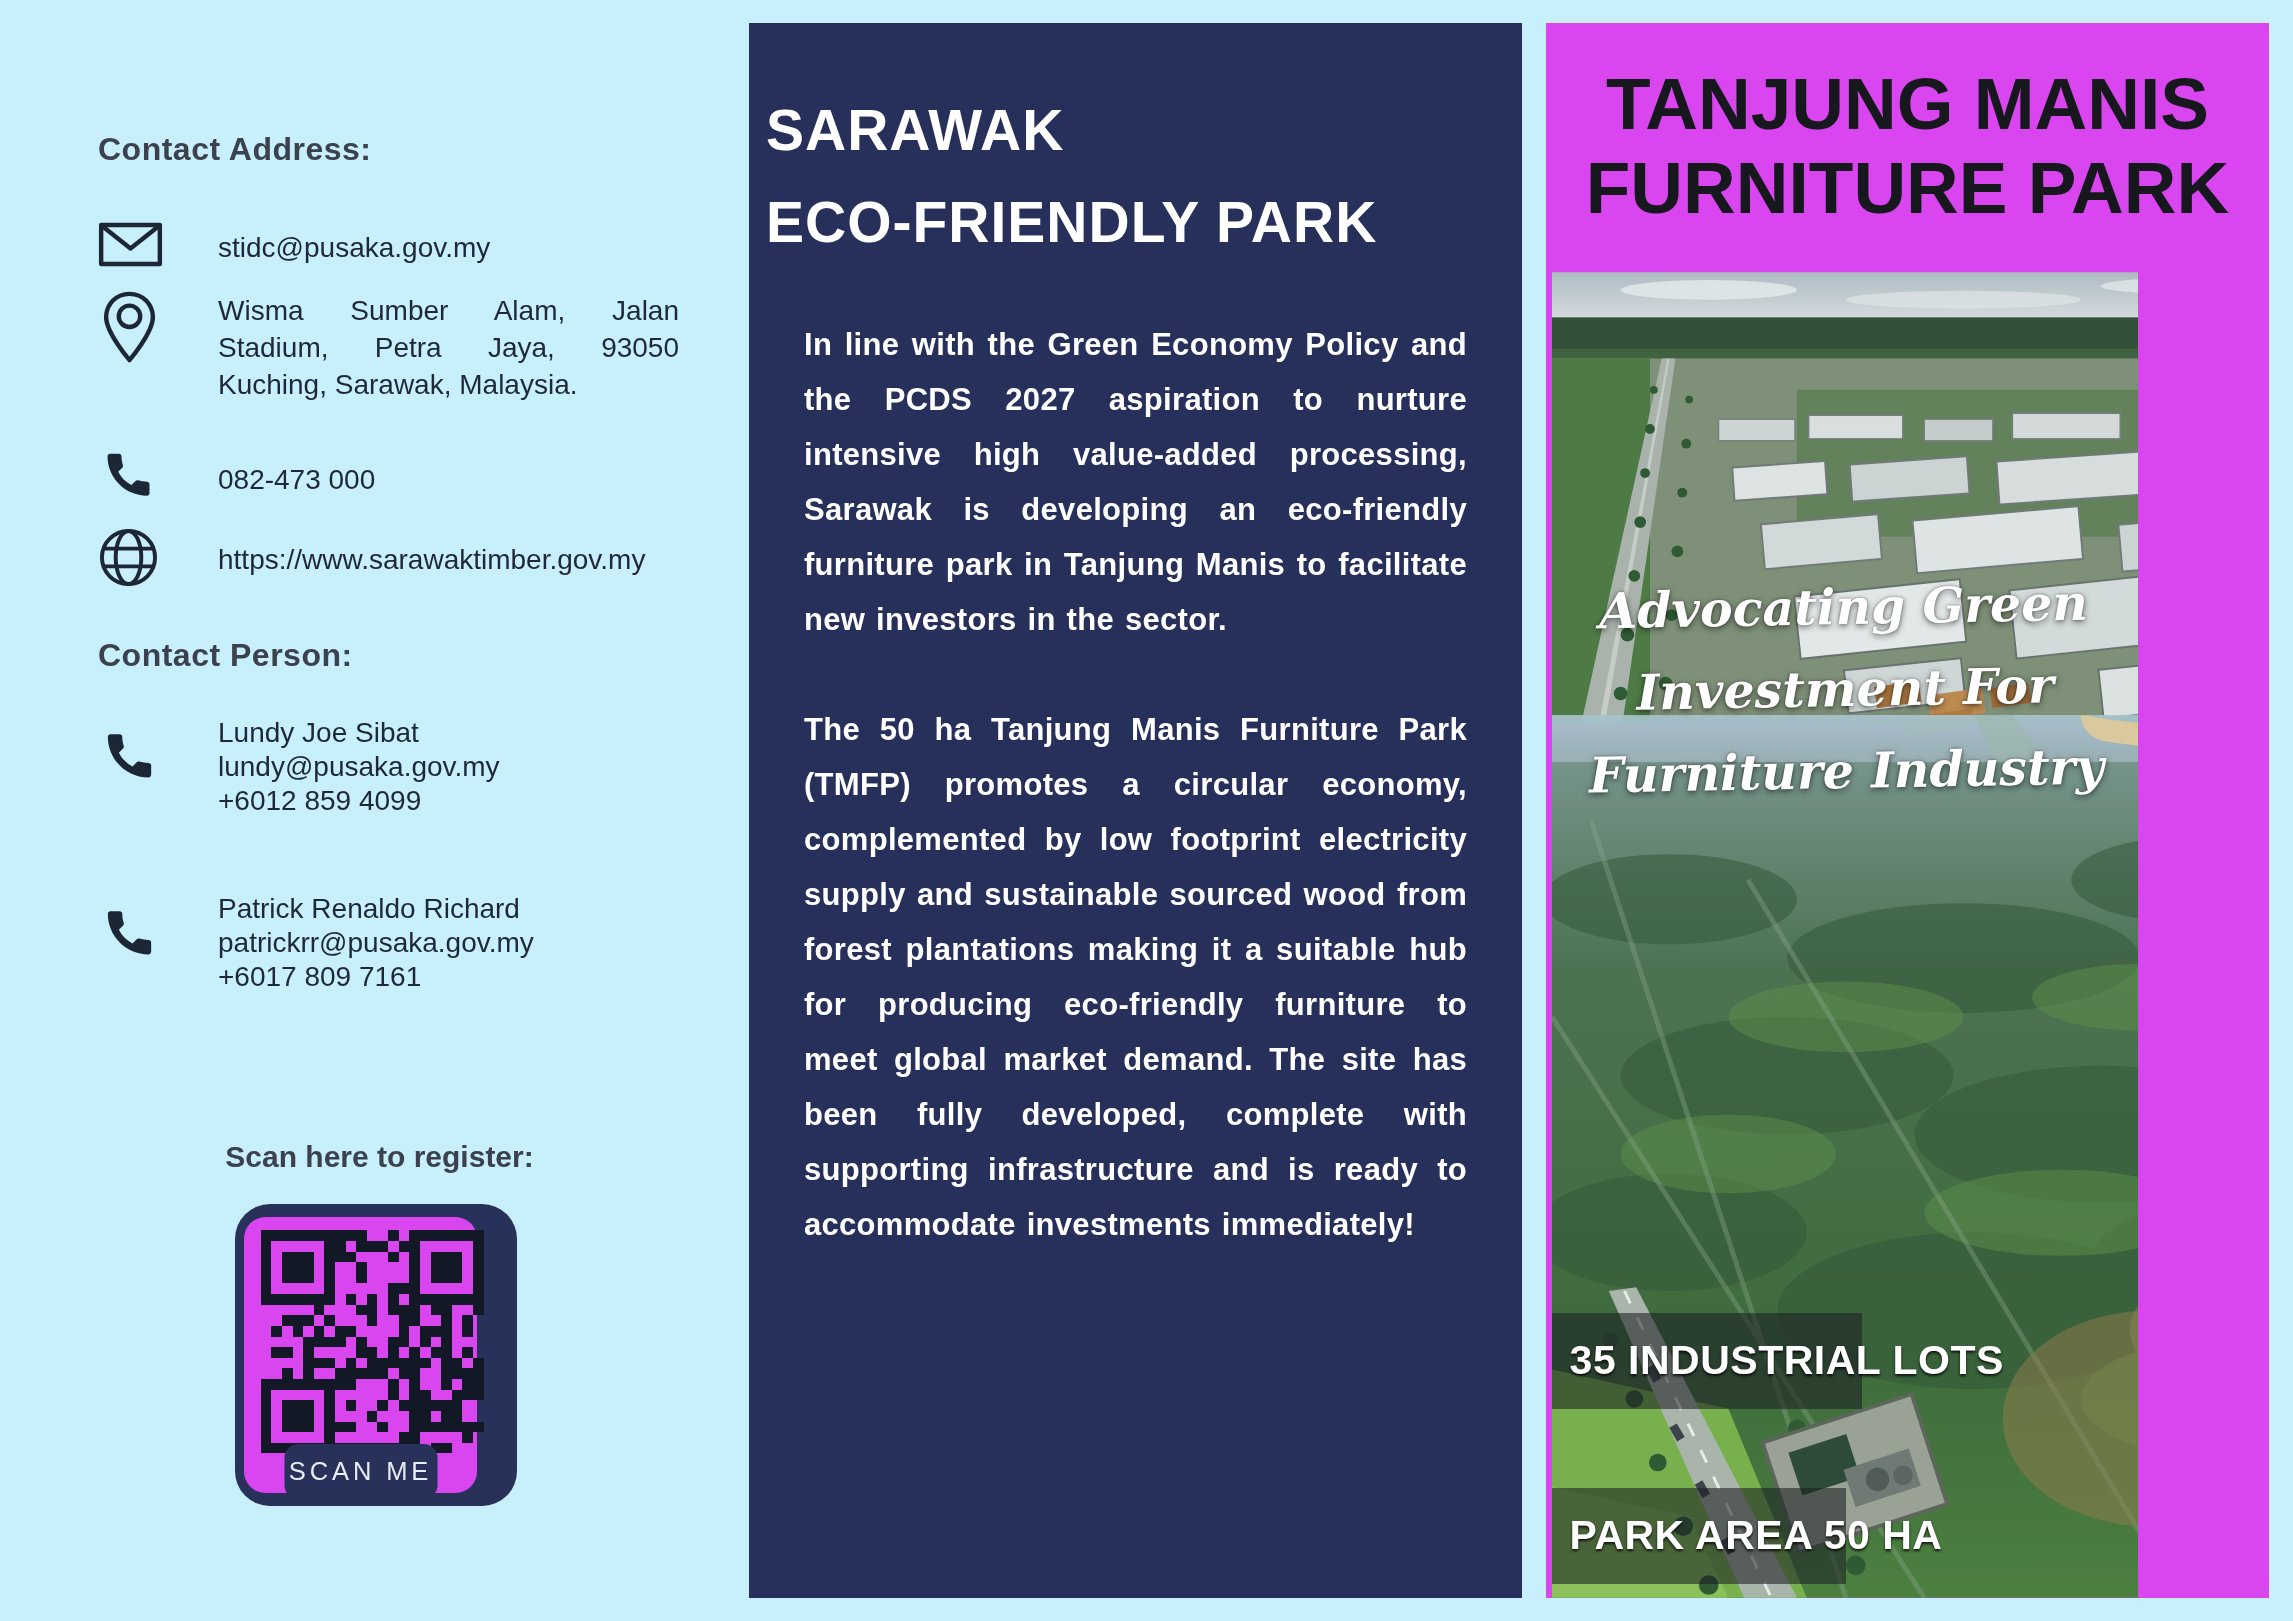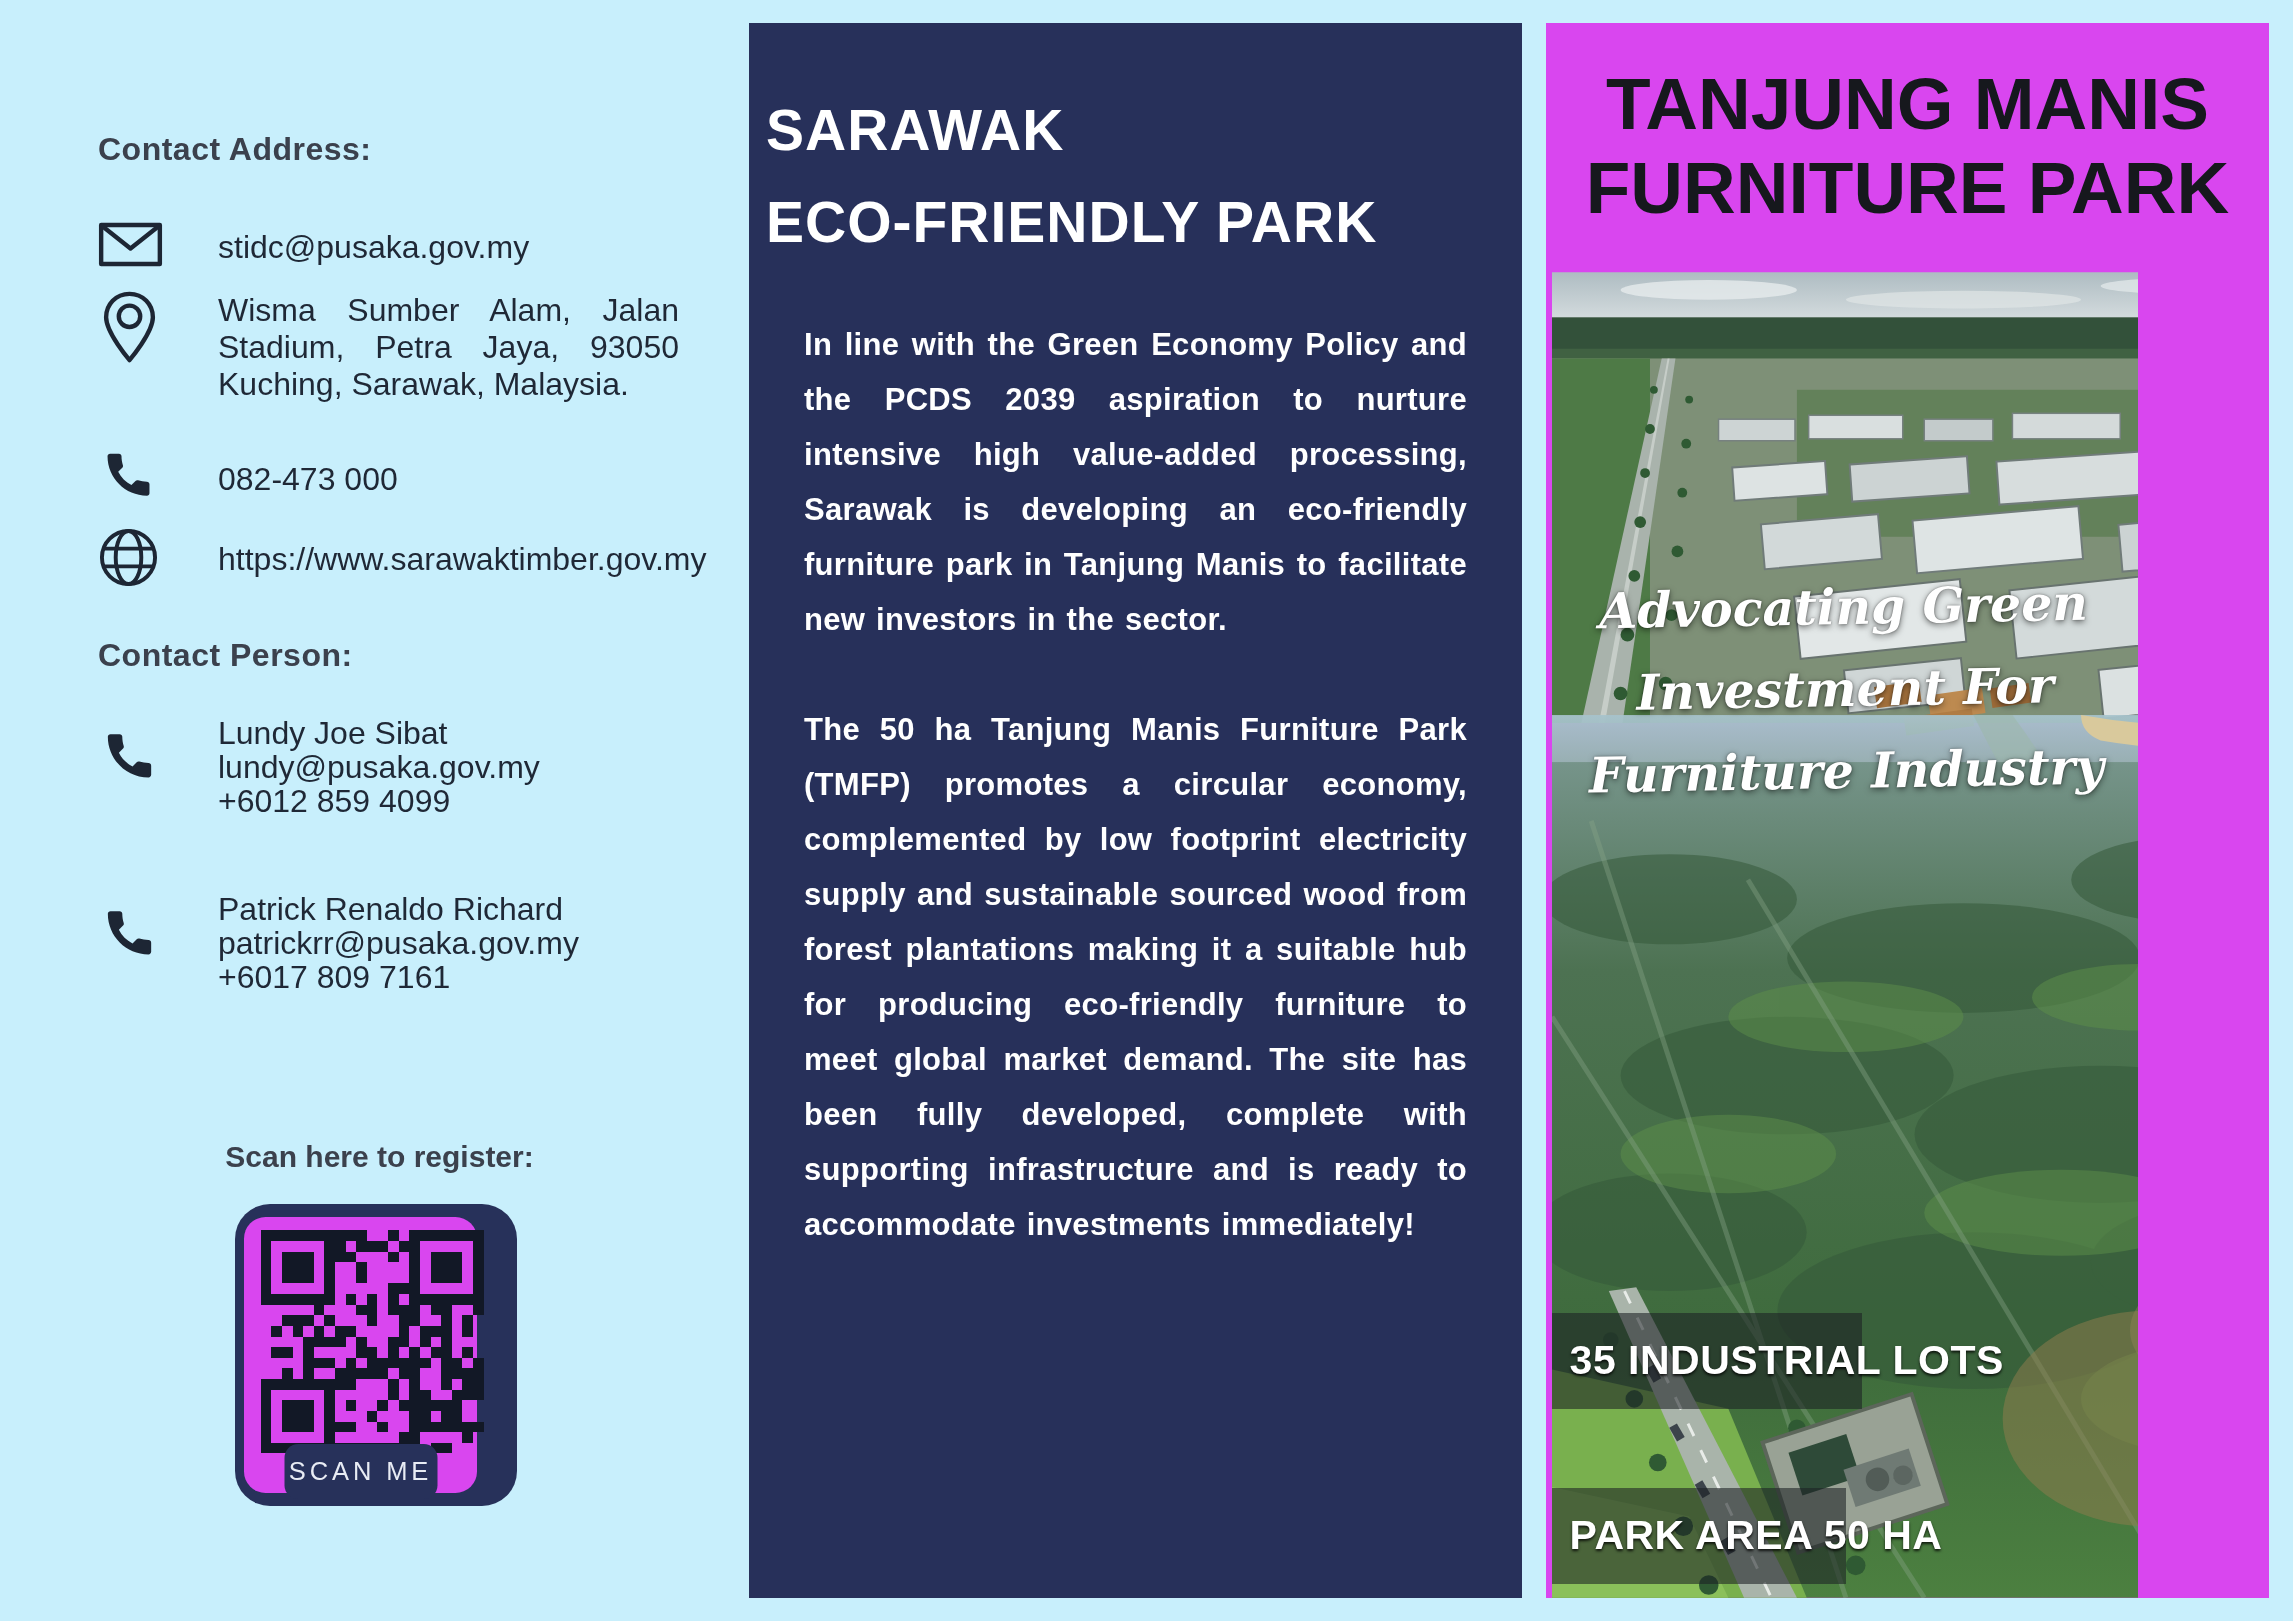--- a/index.html
+++ b/index.html
@@ -15,21 +15,21 @@
 
   
   .left-panel{position:absolute;left:0;top:0;width:749px;height:1621px;}
   .lp-heading{
     position:absolute;left:98px;
     font-size:32px;font-weight:bold;color:#3b414d;letter-spacing:0.5px;
   }
   .lp-row-icon{position:absolute;left:98px;width:65px;color:#1d2634;}
   .lp-text{
     position:absolute;left:218px;color:#1f2836;
-    font-size:32px;line-height:37px;font-weight:400;
+    font-size:28px;line-height:37px;font-weight:400;
   }
   .addr{width:461px;}
   .addr .j{text-align:justify;text-align-last:justify;}
   .contact-block{width:470px;line-height:34px;}
   .scan-heading{
     position:absolute;left:218px;top:1140px;width:323px;text-align:center;
     font-size:30px;font-weight:bold;color:#3b414d;
   }
   .qr-frame{
     position:absolute;left:235px;top:1204px;width:282px;height:302px;
@@ -622,21 +622,21 @@
         <div class="scanme-pill">SCAN ME</div>
       </div>
     </div>
   </div>
 
   <div class="middle-panel">
     <div class="mp-title">
       <div>SARAWAK</div>
       <div>ECO-FRIENDLY PARK</div>
     </div>
-    <p class="mp-para p1">In line with the Green Economy Policy and the PCDS 2039 aspiration to nurture intensive high value-added processing, Sarawak is developing an eco-friendly furniture park in Tanjung Manis to facilitate new investors in the sector.</p>
+    <p class="mp-para p1">In line with the Green Economy Policy and the PCDS 2027 aspiration to nurture intensive high value-added processing, Sarawak is developing an eco-friendly furniture park in Tanjung Manis to facilitate new investors in the sector.</p>
     <p class="mp-para p2">The 50 ha Tanjung Manis Furniture Park (TMFP) promotes a circular economy, complemented by low footprint electricity supply and sustainable sourced wood from forest plantations making it a suitable hub for producing eco-friendly furniture to meet global market demand. The site has been fully developed, complete with supporting infrastructure and is ready to accommodate investments immediately!</p>
   </div>
 
   <div class="right-panel">
     <div class="rp-title">
       <div>TANJUNG MANIS</div>
       <div>FURNITURE PARK</div>
     </div>
 
     <div class="rp-photo">

